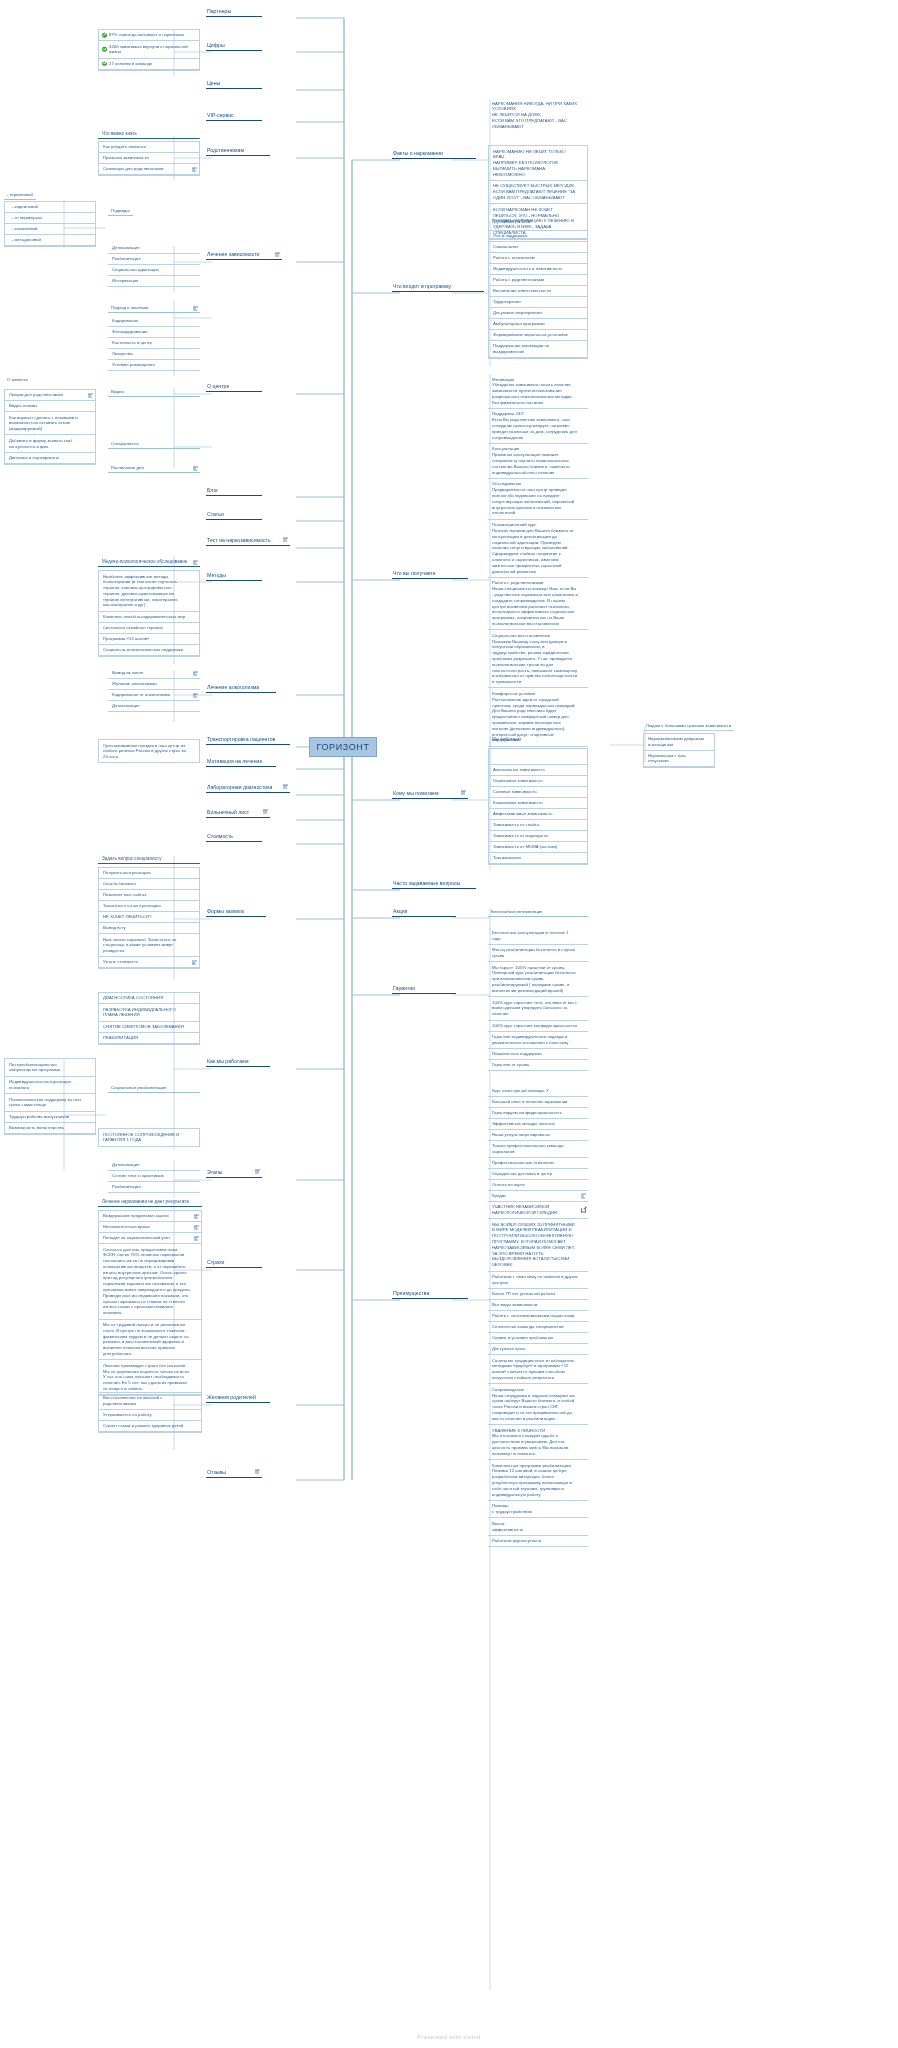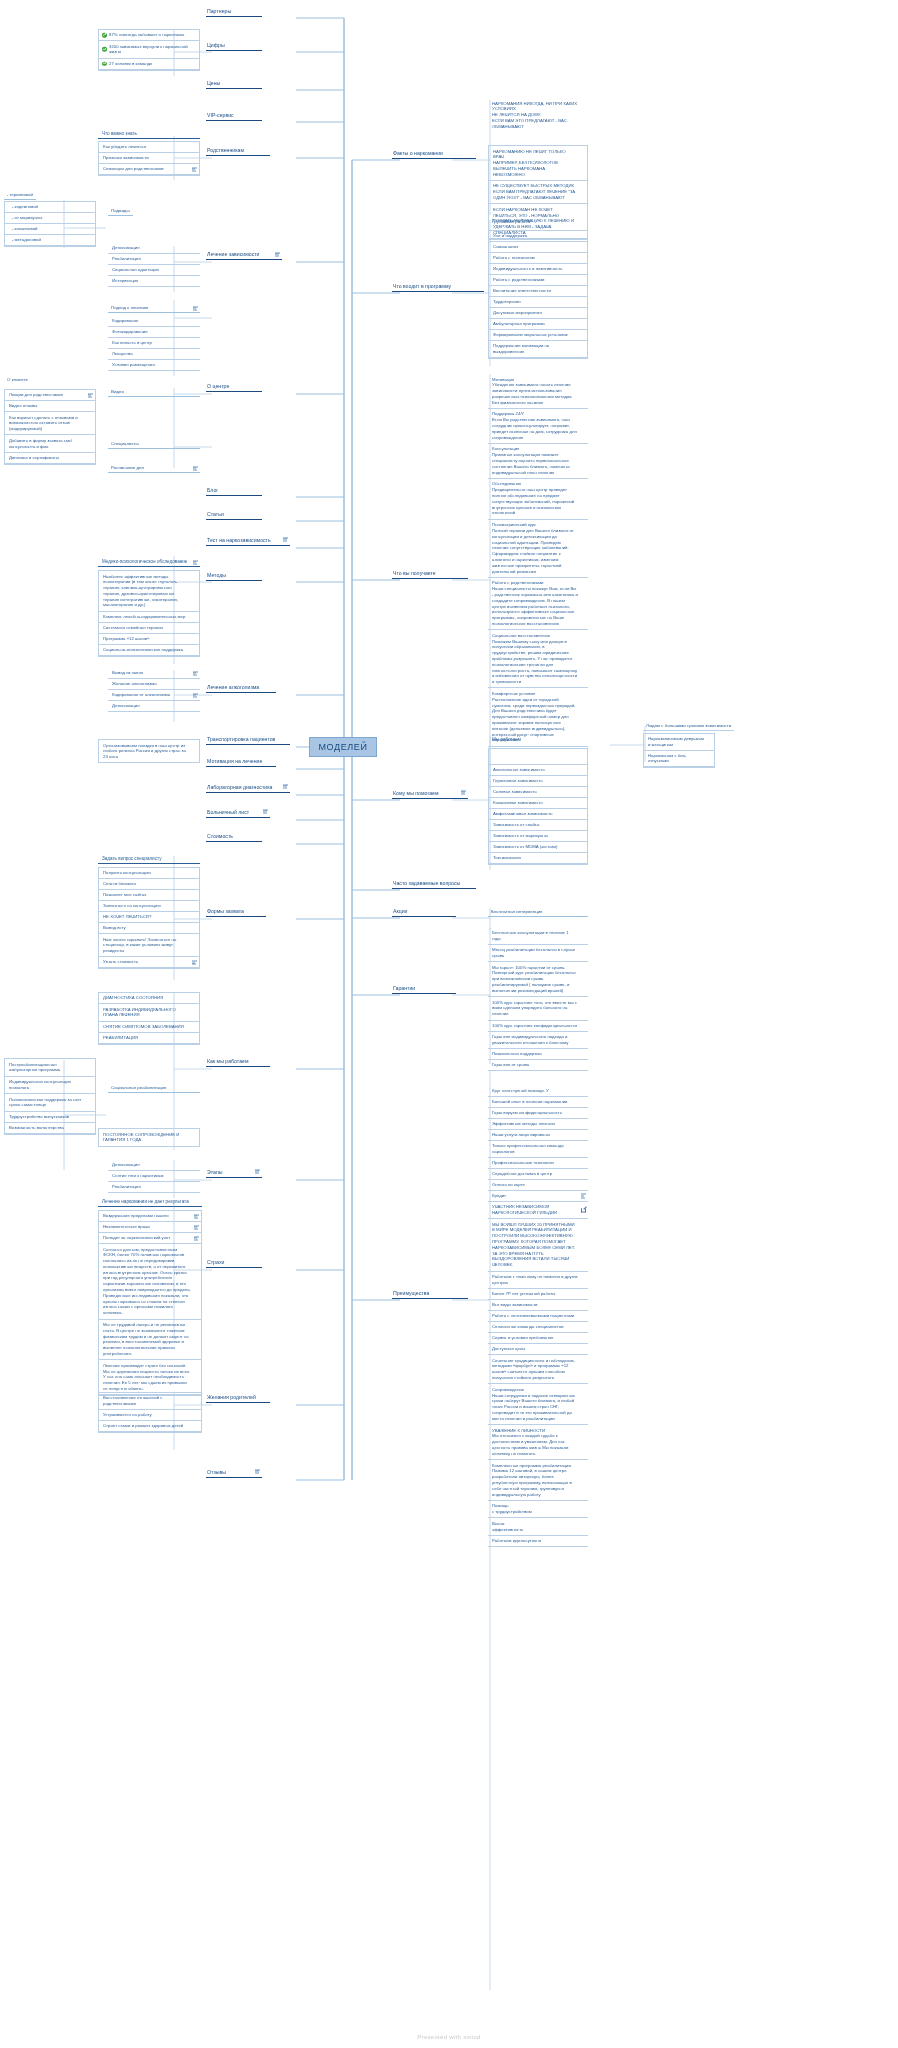--- a/index.html
+++ b/index.html
@@ -195,21 +195,21 @@
     <path d="M490 374 L490 790"></path>
     <path d="M490 736 L490 870"></path>
     <path d="M490 908 L490 930"></path>
     <path d="M490 928 L490 1064"></path>
     <path d="M490 1070 L490 1990"></path>
     <path d="M645 726 L645 762"></path>
   </g>
 </svg>
 
 <div class="center-node">
-  <span>МОДЕЛЕЙ</span>
+  <span>ГОРИЗОНТ</span>
 </div>
 
 <div class="mb w56" style="left:206px; top:8px;">
   <span class="t">Партнеры</span>
   <span class="rule"></span>
 </div>
 <div class="mb w56" style="left:206px; top:42px;">
   <span class="t">Цифры</span>
   <span class="rule"></span>
 </div>

